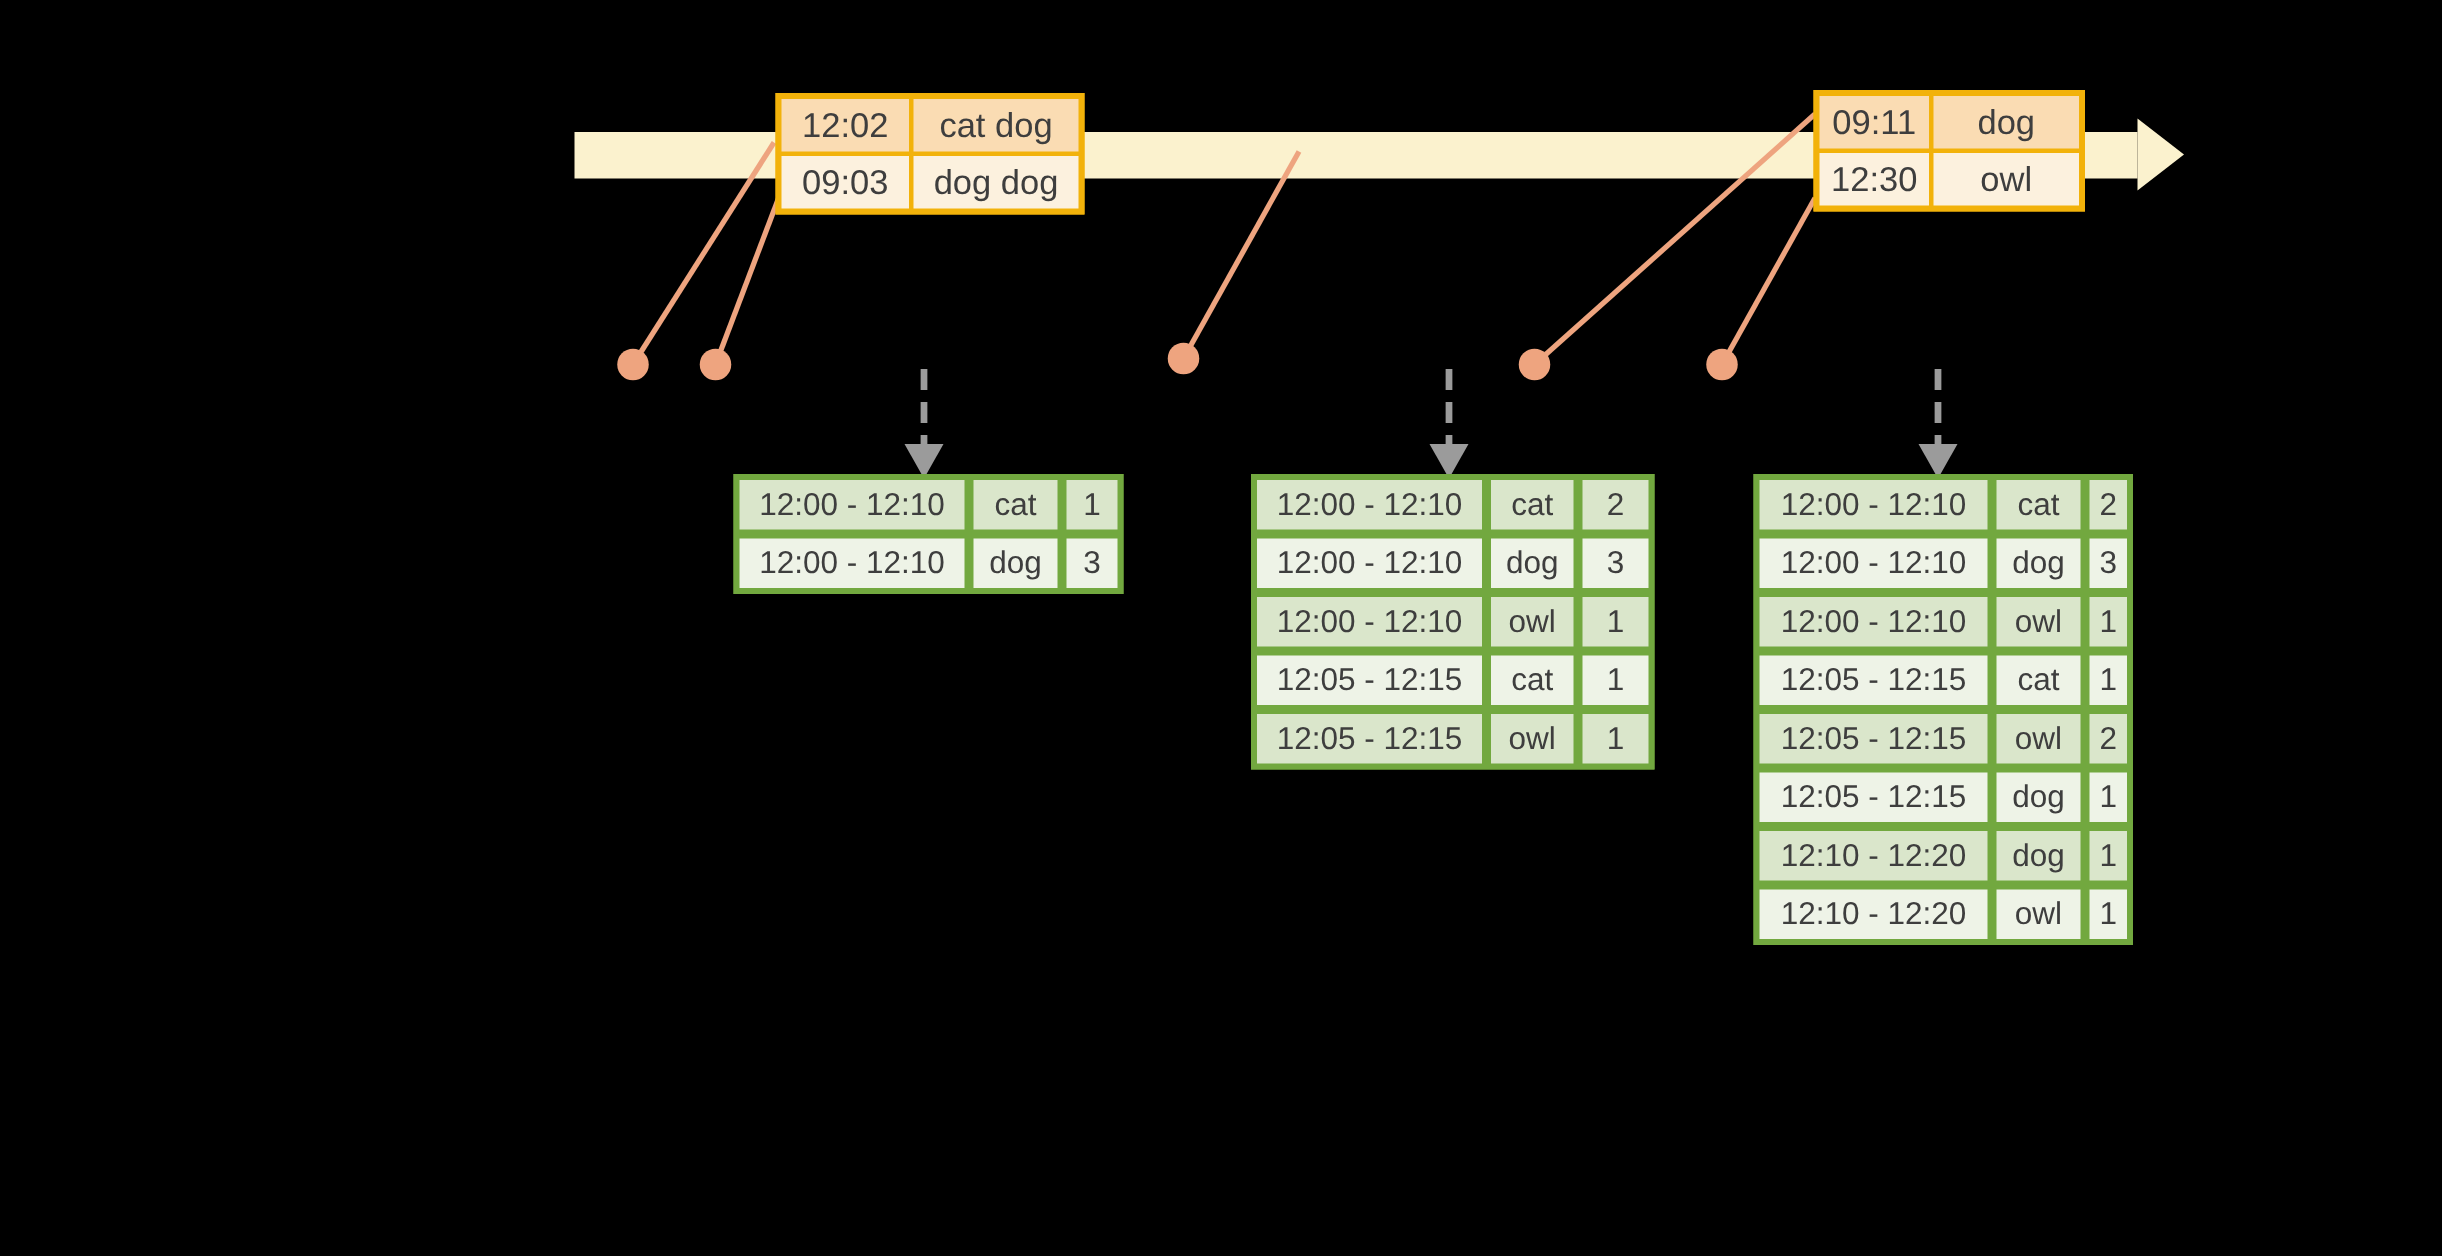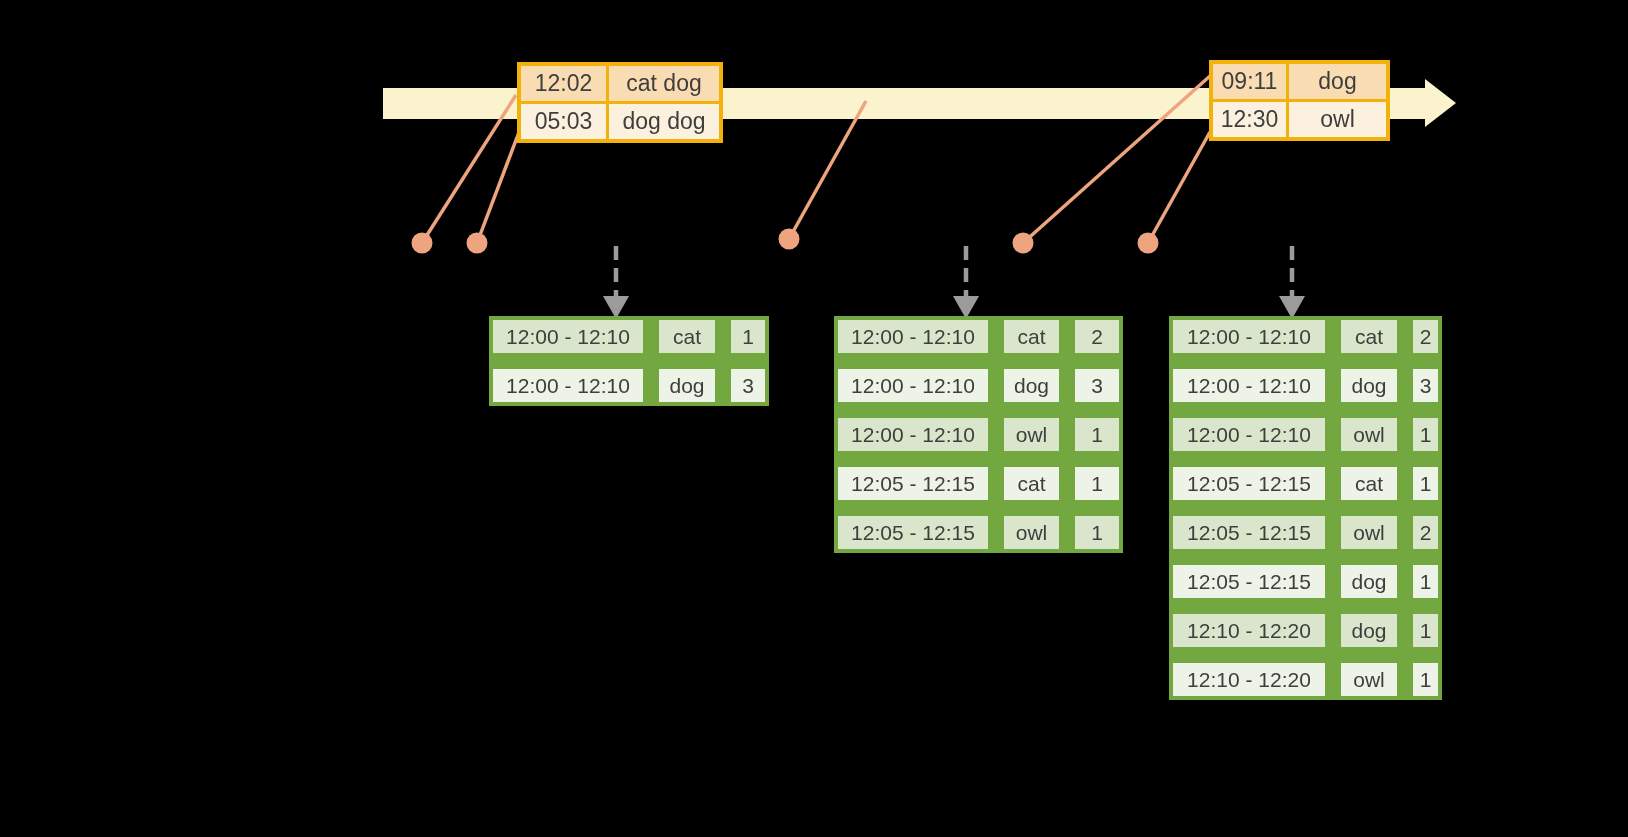--- a/index.html
+++ b/index.html
@@ -20,21 +20,21 @@
   .dot{ fill:var(--connector,#EEA47F); }
   .trigger-line{ stroke:var(--arrow-gray,#9B9B9B); stroke-width:4.5px; stroke-dasharray:14 8; }
   .trigger-head{ fill:var(--arrow-gray,#9B9B9B); }
   
   .evt{ position:absolute; display:grid; gap:3px;
         background:var(--event-border,#F2B20A); border:4px solid var(--event-border,#F2B20A); }
   #evt-0{ left:517px; top:62px;  grid-template-columns:85px 110px; grid-auto-rows:35px; }
   #evt-1{ left:864px; top:82px;  grid-template-columns:82px 112px; grid-auto-rows:35px; }
   #evt-2{ left:1209px; top:60px; grid-template-columns:73px 97px;  grid-auto-rows:35px; }
   
-  .res{ position:absolute; display:grid; gap:16px;
+  .res{ position:absolute; display:grid; gap:6px;
         background:var(--result-border,#72A83F); border:4px solid var(--result-border,#72A83F); }
   #res-0{ left:489px;  top:316px; grid-template-columns:150px 56px 34px; grid-auto-rows:33px; }
   #res-1{ left:834px;  top:316px; grid-template-columns:150px 55px 44px; grid-auto-rows:33px; }
   #res-2{ left:1169px; top:316px; grid-template-columns:152px 56px 25px; grid-auto-rows:33px; }
   .cell{ display:flex; align-items:center; justify-content:center;
          color:var(--text,#3E3E3E); white-space:nowrap; }
   .evt .cell{ font-size:23px; }
   .res .cell{ font-size:21px; }
   .edark{ background:var(--event-row-dark,#FADCB3); }
   .elight{ background:var(--event-row-light,#FCF1DE); }
@@ -67,21 +67,21 @@
     <polygon class="trigger-head" points="603,296 629,296 616,319"></polygon>
     <line class="trigger-line" x1="966" y1="246" x2="966" y2="296"></line>
     <polygon class="trigger-head" points="953,296 979,296 966,319"></polygon>
     <line class="trigger-line" x1="1292" y1="246" x2="1292" y2="296"></line>
     <polygon class="trigger-head" points="1279,296 1305,296 1292,319"></polygon>
   </svg>
 
   <div id="evt-0" class="evt">
       <div class="cell edark">12:02</div>
       <div class="cell edark">cat dog</div>
-      <div class="cell elight">05:03</div>
+      <div class="cell elight">09:03</div>
       <div class="cell elight">dog dog</div>
     </div>
   <div id="evt-2" class="evt">
       <div class="cell edark">09:11</div>
       <div class="cell edark">dog</div>
       <div class="cell elight">12:30</div>
       <div class="cell elight">owl</div>
     </div>
 
   <div id="res-0" class="res">

